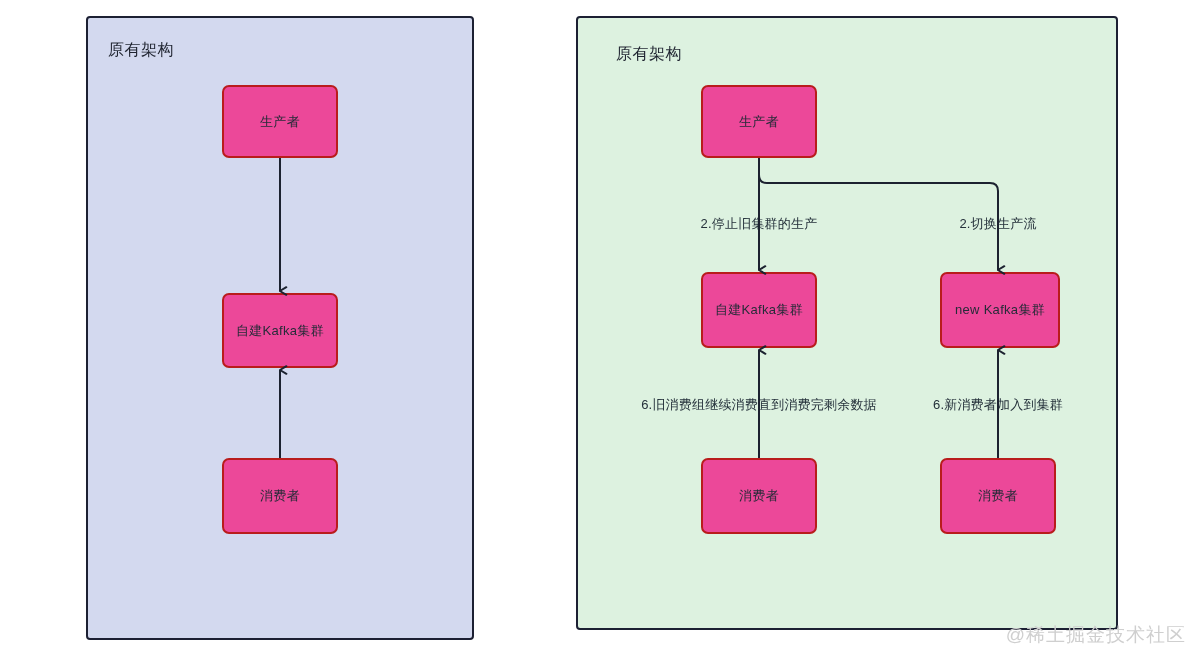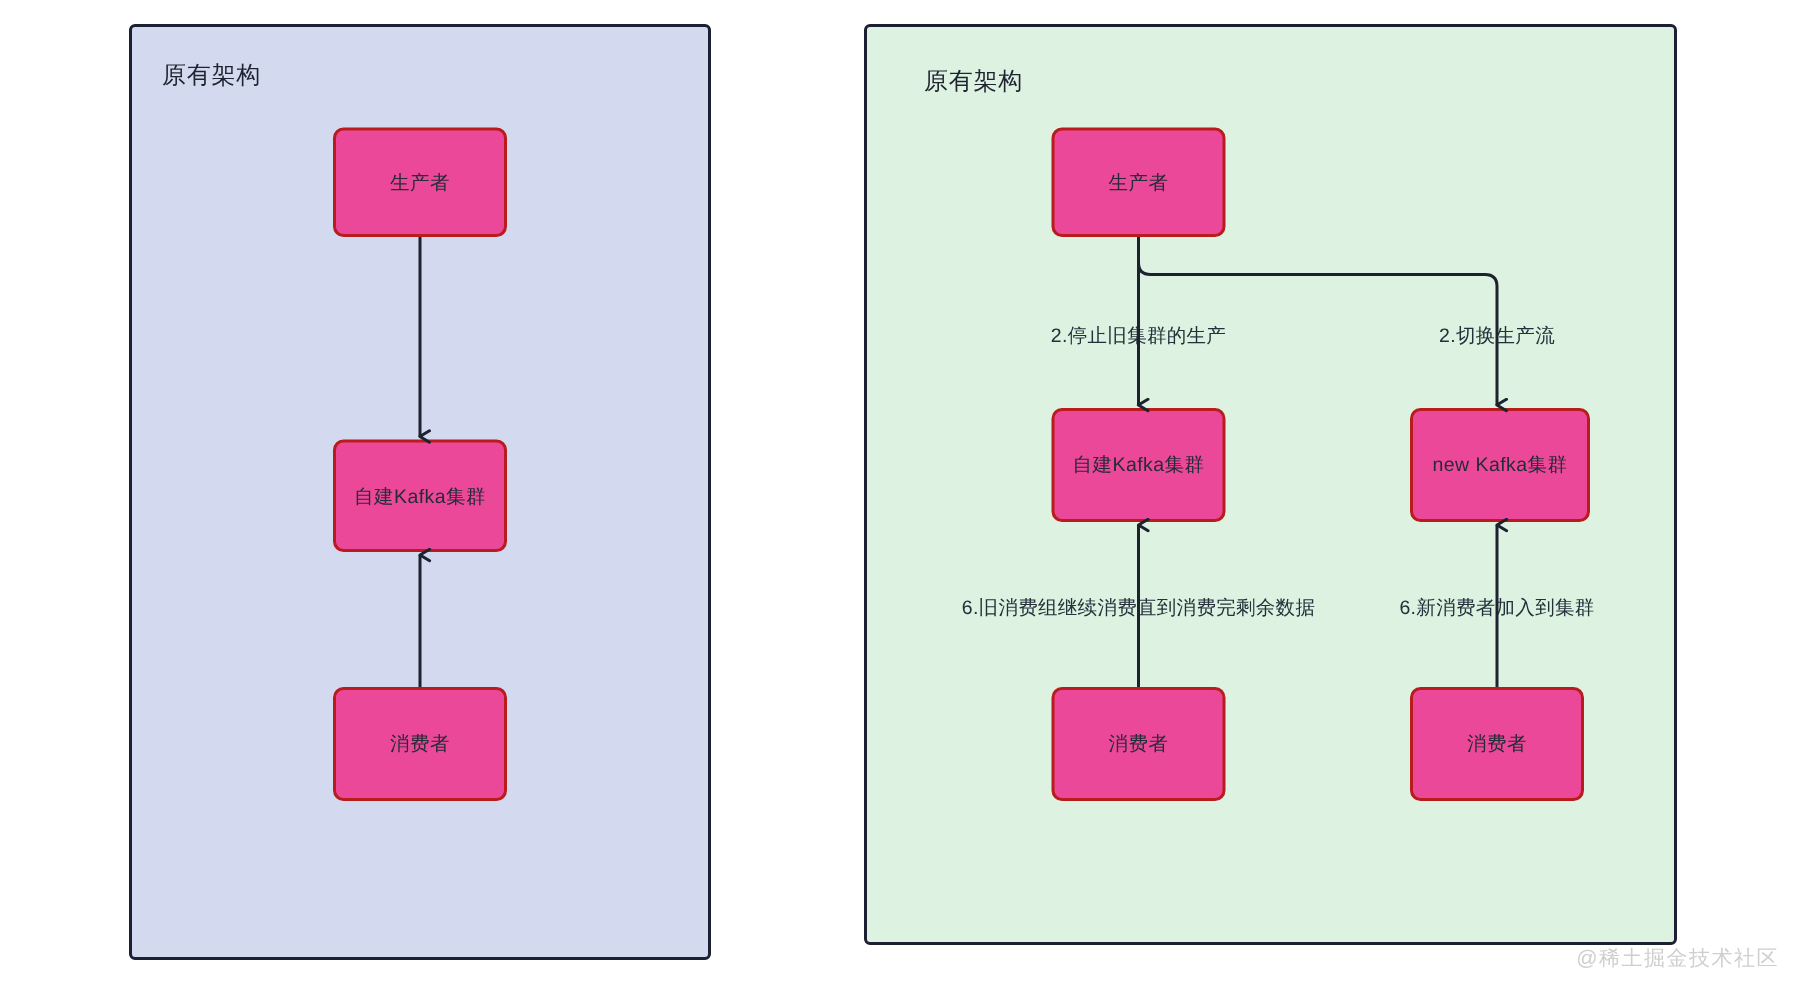--- a/index.html
+++ b/index.html
@@ -82,21 +82,21 @@
   }
   svg.edges path, svg.edges line {
     stroke: #1c2230;
     stroke-width: 2;
     fill: none;
   }
   .watermark {
     position: absolute;
     right: 14px;
     bottom: 12px;
-    font-size: 14px;
+    font-size: 19px;
     color: #cfcfcf;
     letter-spacing: 1px;
     white-space: nowrap;
   }
 </style>
 </head>
 <body>
 
 <div id="canvas">
 

